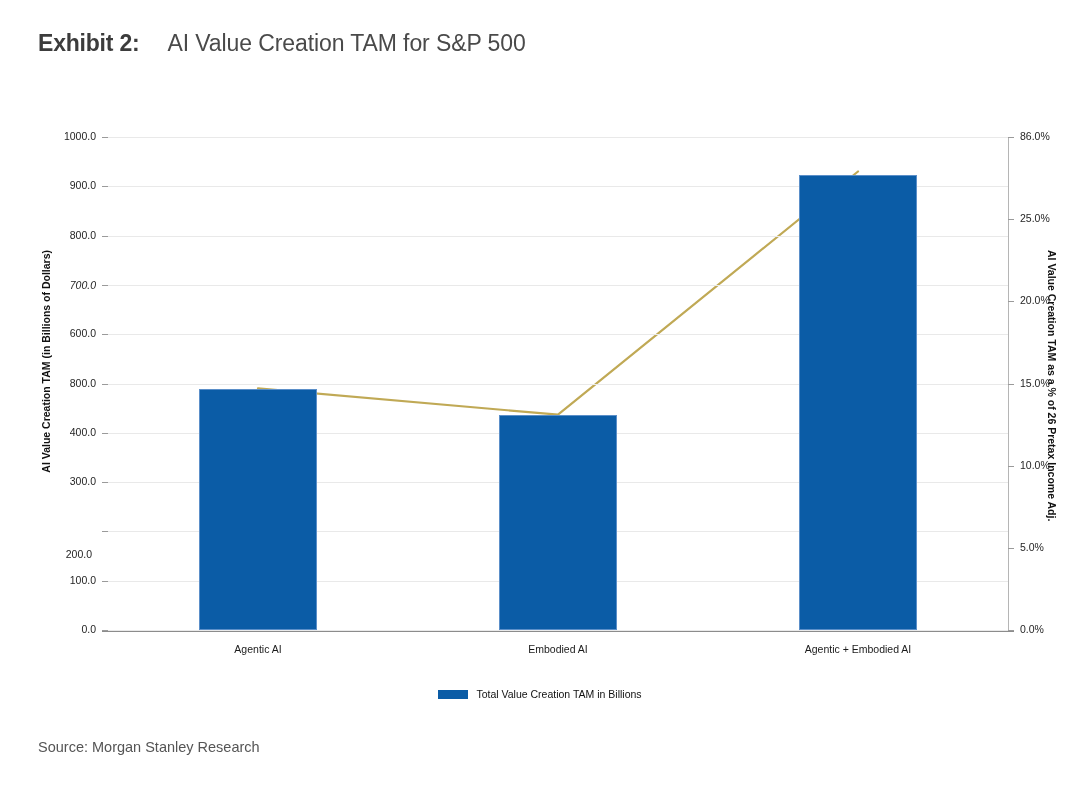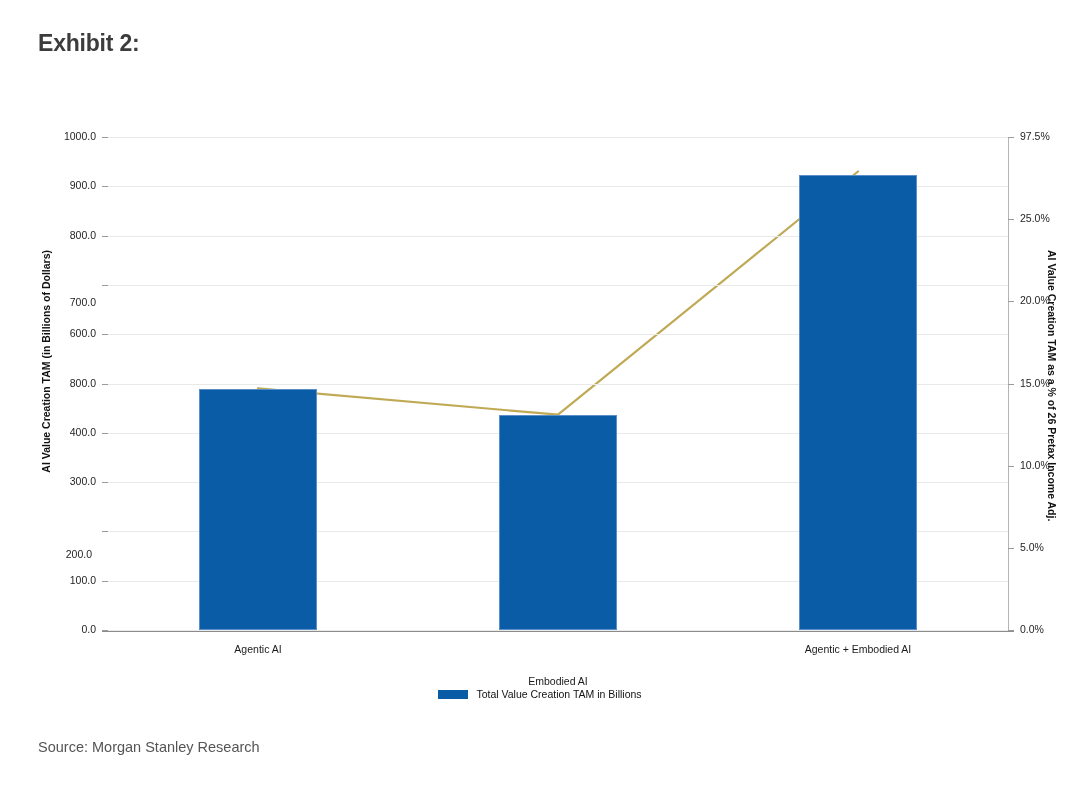--- a/index.html
+++ b/index.html
@@ -213,20 +213,21 @@
     font-size: 14.5px;
     color: #555555;
     white-space: nowrap;
   }
 </style>
 </head>
 <body>
 
 <div class="exhibit-header">
   <span class="exhibit-label">Exhibit 2:</span>
+  <span class="exhibit-title">AI Value Creation TAM for S&amp;P 500</span>
 </div>
 
 <div class="figure">
 
 
   <div class="axis-title-left" style="left:40px; top:170px;">AI Value Creation TAM (in Billions of Dollars)</div>
 
   <div class="axis-title-right" style="left:1046px; top:170px;">AI Value Creation TAM as a % of 26 Pretax Income Adj.</div>
 
   <div class="plot">
@@ -276,29 +277,29 @@
     </div>
   </div>
 
 <div class="tlabel-left" style="left: 22px; top: 543px; text-align: right;">0.0</div>
     <div class="tlabel-left" style="left: 22px; top: 493.7px;">100.0</div>
     <div class="tlabel-left" style="left: 18px; top: 444.4px; margin-top: 24px;">200.0</div>
     <div class="tlabel-left" style="left: 22px; top: 395.1px;">300.0</div>
     <div class="tlabel-left" style="left: 22px; top: 345.8px;">400.0</div>
     <div class="tlabel-left" style="left: 22px; top: 296.5px;">800.0</div>
     <div class="tlabel-left" style="left: 22px; top: 247.2px;">600.0</div>
-    <div class="tlabel-left" style="left: 22px; top: 216px;">700.0</div>
+    <div class="tlabel-left" style="left: 22px; top: 199px; font-style: italic;">700.0</div>
     <div class="tlabel-left" style="left: 22px; top: 148.6px;">800.0</div>
     <div class="tlabel-left" style="left: 22px; top: 99.3px;">900.0</div>
     <div class="tlabel-left" style="left: 22px; top: 50px;">1000.0</div>
     <div class="tlabel-right" style="left: 1020px; top: 543px;">0.0%</div>
     <div class="tlabel-right" style="left: 1020px; top: 460.833px;">5.0%</div>
     <div class="tlabel-right" style="left: 1020px; top: 378.667px;">10.0%</div>
     <div class="tlabel-right" style="left: 1020px; top: 296.5px;">15.0%</div>
     <div class="tlabel-right" style="left: 1020px; top: 214.333px;">20.0%</div>
     <div class="tlabel-right" style="left: 1020px; top: 132.167px;">25.0%</div>
-    <div class="tlabel-right" style="left: 1020px; top: 50px;">97.5%</div>
+    <div class="tlabel-right" style="left: 1020px; top: 50px;">86.0%</div>
     <div class="catlabel" style="left: 148px; width: 220px; top: 563px;">Agentic AI</div>
-    <div class="catlabel" style="left: 448px; width: 220px; top: 563px; margin-top: 32px;">Embodied AI</div>
+    <div class="catlabel" style="left: 448px; width: 220px; top: 563px;">Embodied AI</div>
     <div class="catlabel" style="left: 748px; width: 220px; top: 563px;">Agentic + Embodied AI</div>
   </div>
 
 <div class="source">Source: Morgan Stanley Research</div>
 
 </body></html>

